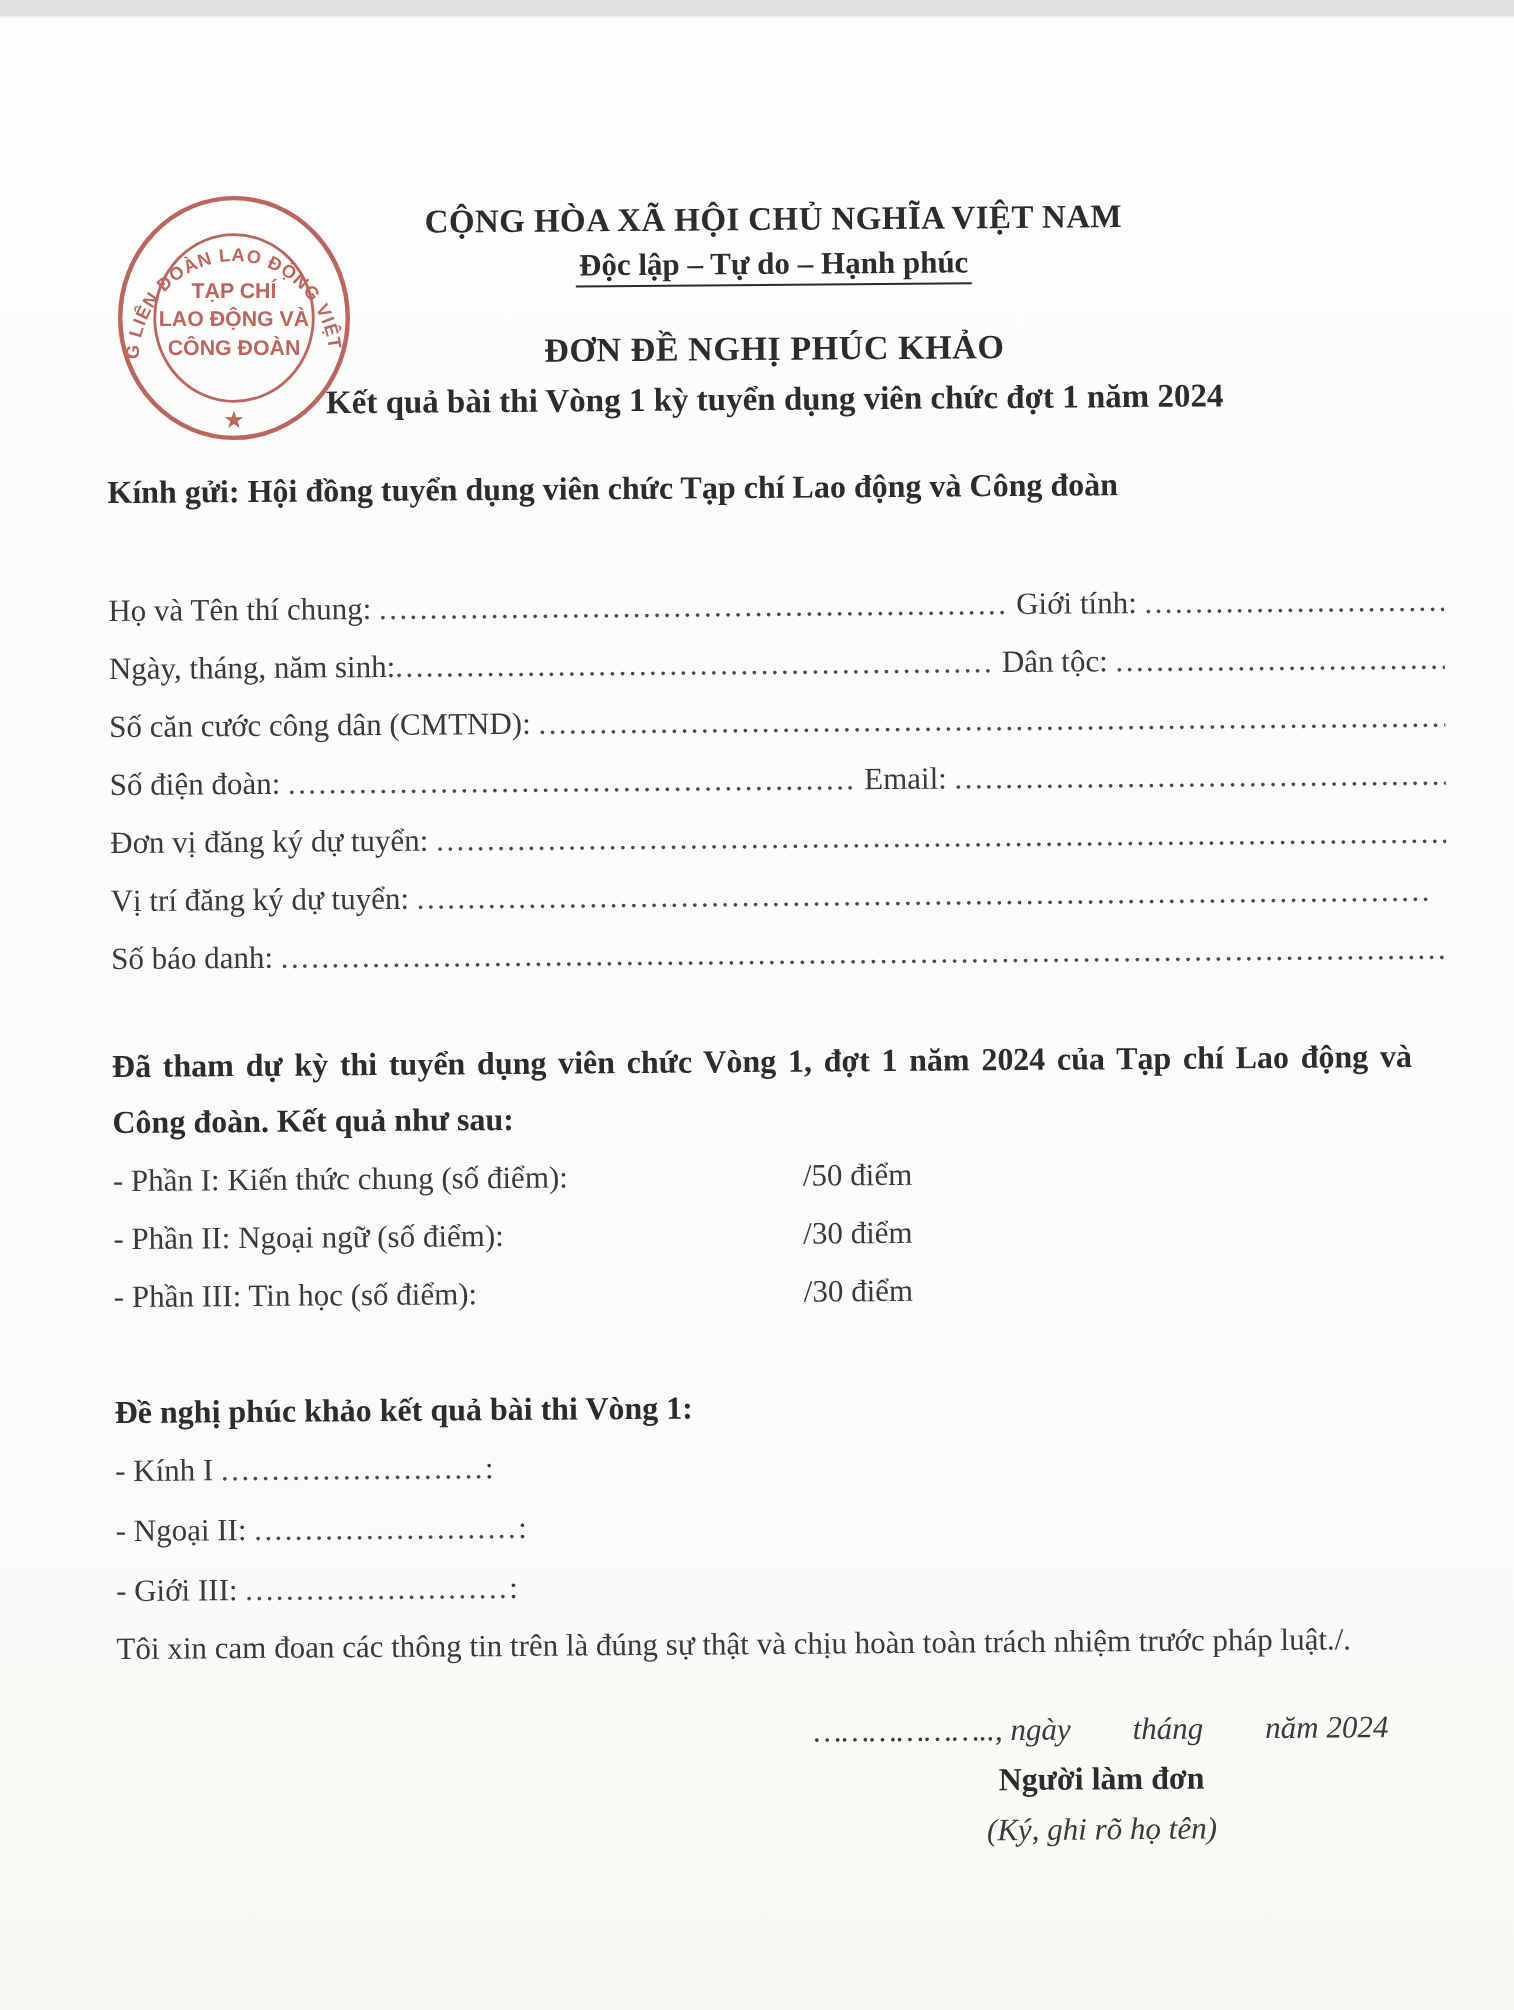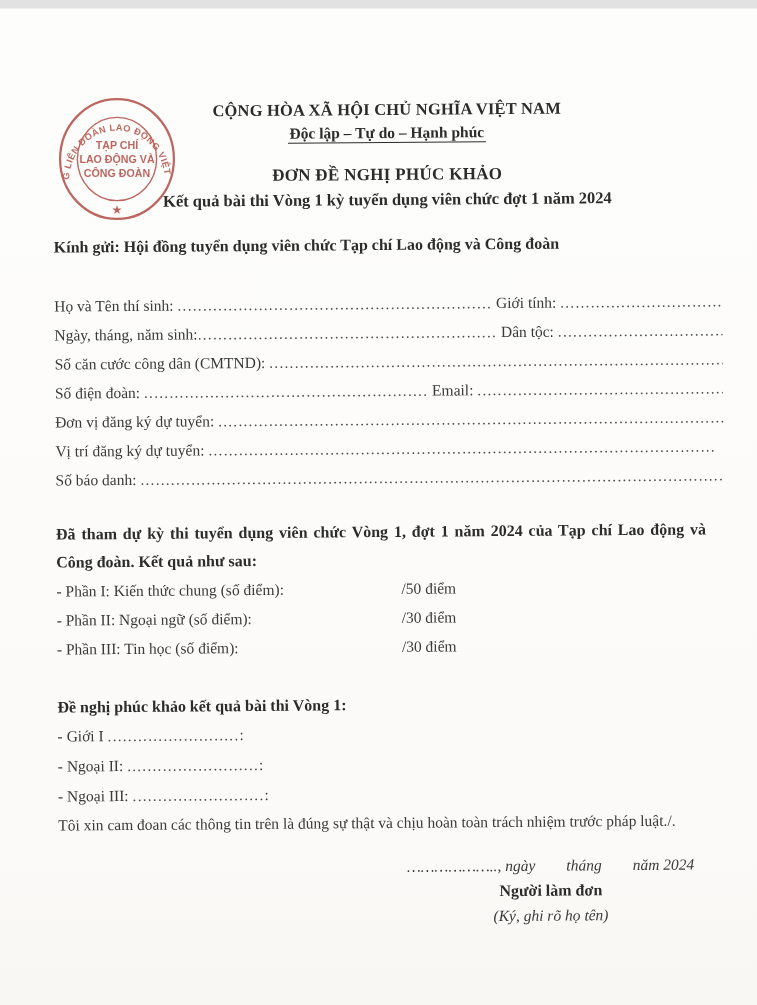--- a/index.html
+++ b/index.html
@@ -108,21 +108,21 @@
         <span>Độc lập – Tự do – Hạnh phúc</span>
       </div>
       <div class="center bold doc-title">ĐƠN ĐỀ NGHỊ PHÚC KHẢO</div>
       <div class="center bold doc-subtitle">Kết quả bài thi Vòng 1 kỳ tuyển dụng viên chức đợt 1 năm 2024</div>
     </div>
 
     <div class="bold salutation">Kính gửi: Hội đồng tuyển dụng viên chức Tạp chí Lao động và Công đoàn</div>
 
     <div class="fields">
       <div class="field-row">
-        <span>Họ và Tên thí sinh: </span><span class="dots">..............................................................</span><span> Giới tính: </span><span class="dots">........................................</span>
+        <span>Họ và Tên thí chung: </span><span class="dots">..............................................................</span><span> Giới tính: </span><span class="dots">........................................</span>
       </div>
       <div class="field-row">
         <span>Ngày, tháng, năm sinh:</span><span class="dots">...........................................................</span><span> Dân tộc: </span><span class="dots">........................................</span>
       </div>
       <div class="field-row">
         <span>Số căn cước công dân (CMTND): </span><span class="dots">...............................................................................................</span>
       </div>
       <div class="field-row">
         <span>Số điện đoàn: </span><span class="dots">........................................................</span><span> Email: </span><span class="dots">.......................................................</span>
       </div>
@@ -151,27 +151,27 @@
       <div class="score-row">
         <span class="score-label">- Phần III: Tin học (số điểm):</span>
         <span>/30 điểm</span>
       </div>
     </div>
 
     <div class="bold request-heading">Đề nghị phúc khảo kết quả bài thi Vòng 1:</div>
 
     <div>
       <div class="request-row">
-        <span>- Giới I </span><span class="dots">..........................</span><span>:</span>
+        <span>- Kính I </span><span class="dots">..........................</span><span>:</span>
       </div>
       <div class="request-row">
         <span>- Ngoại II: </span><span class="dots">..........................</span><span>:</span>
       </div>
       <div class="request-row">
-        <span>- Ngoại III: </span><span class="dots">..........................</span><span>:</span>
+        <span>- Giới III: </span><span class="dots">..........................</span><span>:</span>
       </div>
     </div>
 
     <div class="pledge">Tôi xin cam đoan các thông tin trên là đúng sự thật và chịu hoàn toàn trách nhiệm trước pháp luật./.</div>
 
     <div class="sig-block">
       <div class="sig-date">……………….., ngày        tháng        năm 2024</div>
       <div class="sig-title">Người làm đơn</div>
       <div class="sig-note">(Ký, ghi rõ họ tên)</div>
     </div>

